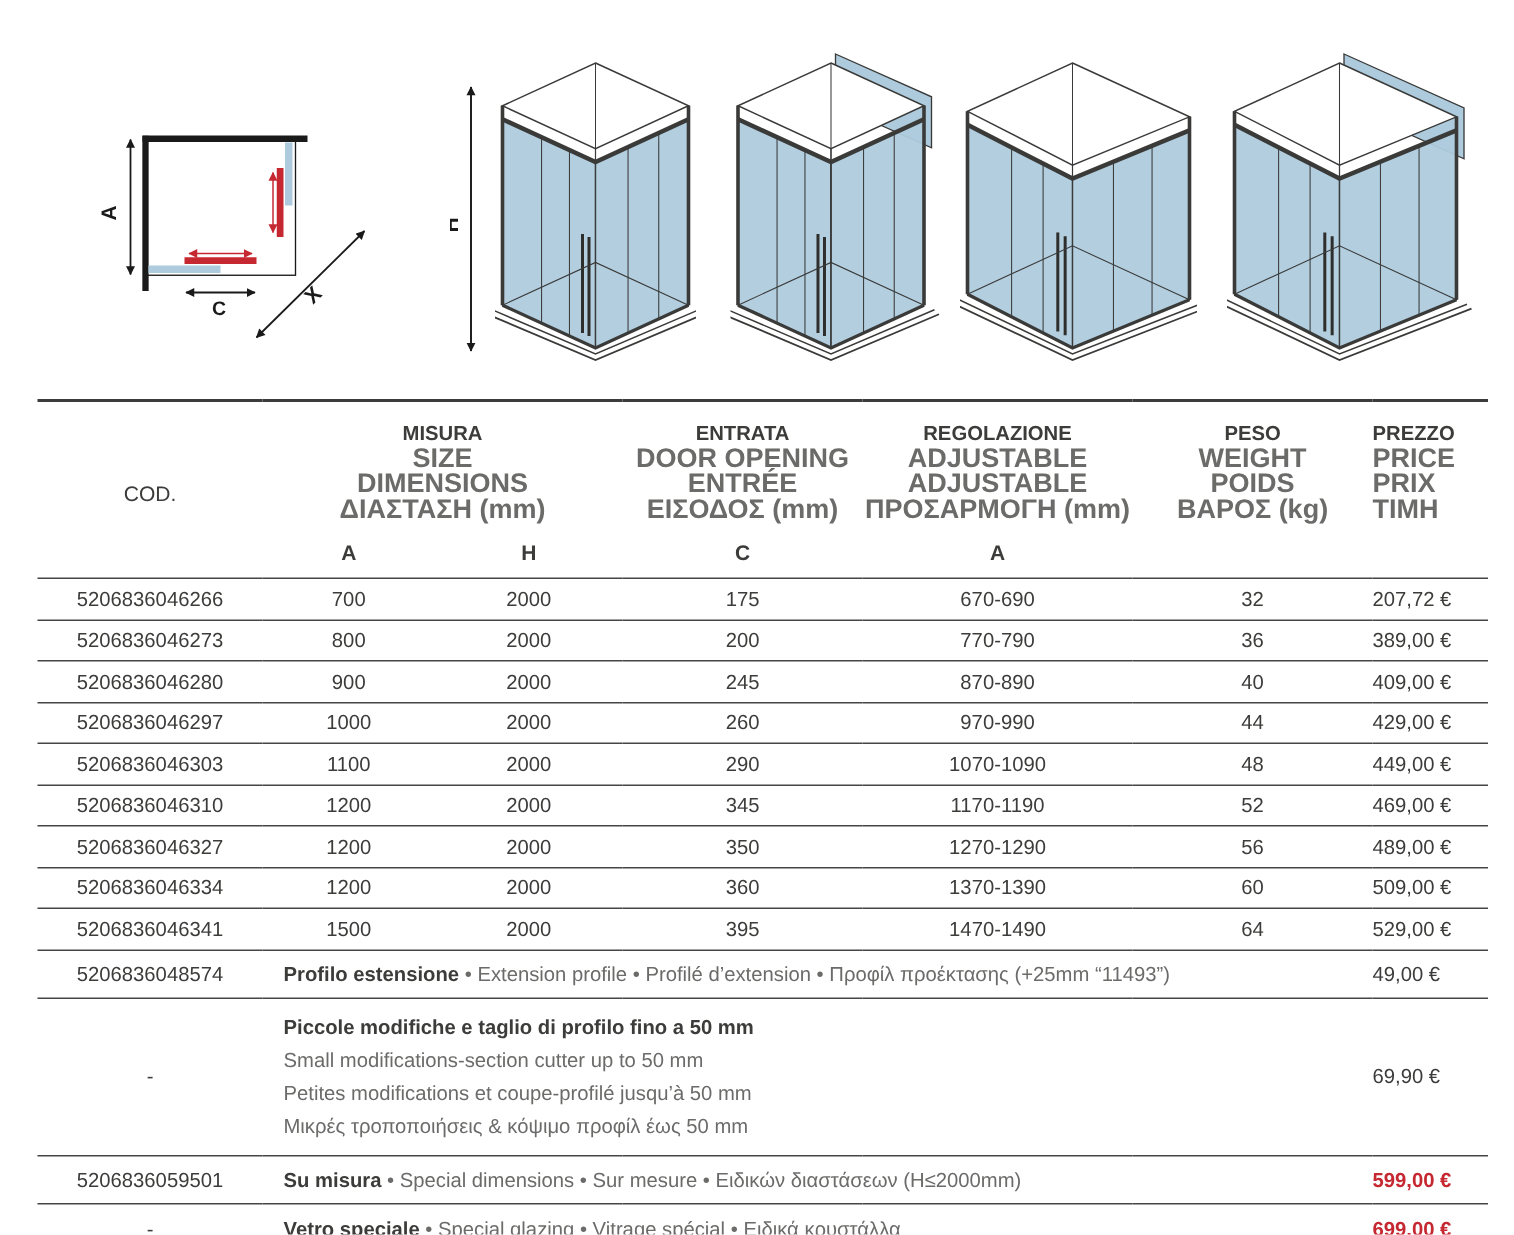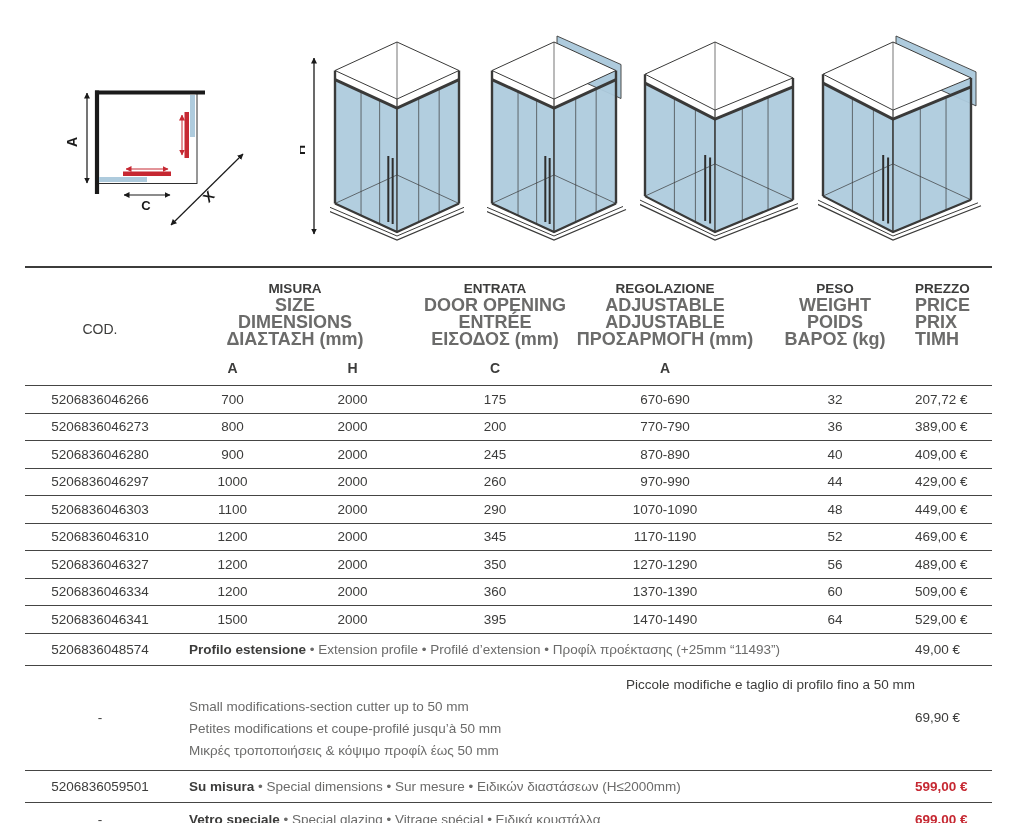--- a/index.html
+++ b/index.html
@@ -30,21 +30,21 @@
   th.right,td.price{text-align:left;padding-right:3px;}
   tbody tr{border-top:1px solid #454544;}
   tbody.rows td{height:26.5px;}
   td.price{white-space:nowrap;}
   td.desc{text-align:left;padding-left:14px;}
   td.desc .b{font-weight:bold;color:var(--dark);}
   td.desc .r{color:var(--gray);}
   tr.row-ext td{height:31px;}
   tr.row-multi td{height:104px;}
   tr.row-multi .line{line-height:22px;color:var(--gray);text-align:left;}
-  tr.row-multi .line.first{font-weight:normal;color:var(--dark);text-align:right;}
+  tr.row-multi .line.first{font-weight:bold;color:var(--dark);}
   tr.row-su td{height:31px;}
   tr.row-glass td{height:33px;}
   .red{color:var(--red);font-weight:bold;}
 </style>
 </head>
 <body>
 
 <svg id="plan-svg" class="fig" style="left:60px;top:78px;" width="200" height="158" viewBox="60 78 200 158">
     <defs>
       <marker id="ab" markerWidth="7" markerHeight="7" refX="5.5" refY="3" orient="auto" markerUnits="userSpaceOnUse">

